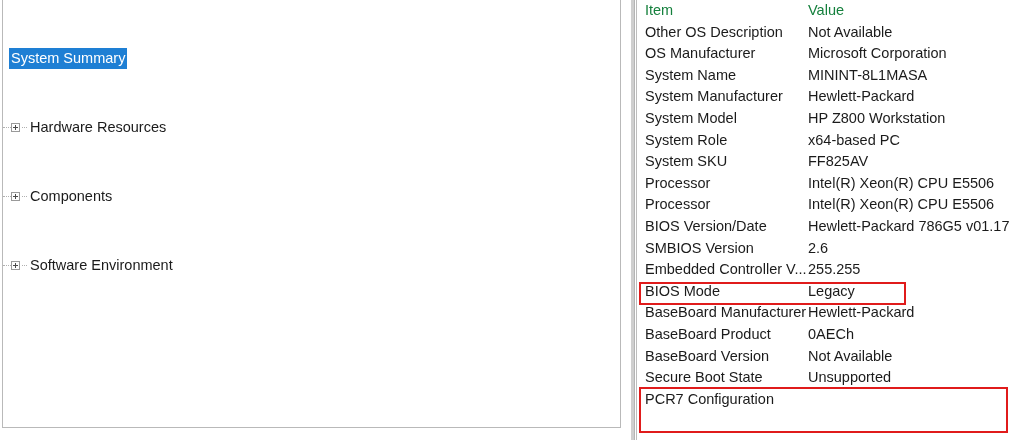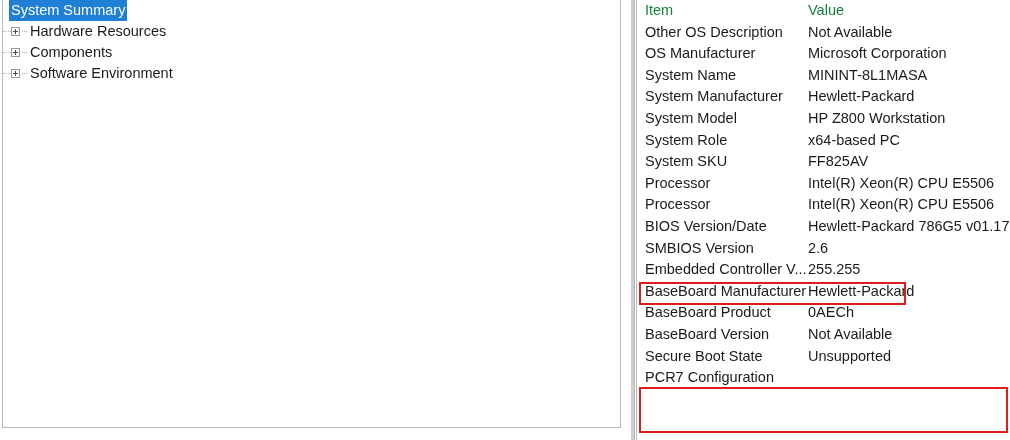--- a/index.html
+++ b/index.html
@@ -30,20 +30,21 @@
     border-bottom: 1px solid #b9b9b9;
     box-sizing: border-box;
     overflow: hidden;
   }
   .tree-row {
     position: relative;
     height: 21px;
     line-height: 21px;
     padding-left: 6px;
     white-space: nowrap;
+    margin-top: 48px;
   }
   .tree-row .tree-label {
     display: inline-block;
     vertical-align: top;
     font-size: 14.5px;
   }
   .tree-row.selected .tree-label {
     background: #1e7fd4;
     color: #ffffff;
     padding: 0 2px 0 2px;
@@ -260,20 +261,24 @@
   </div>
   <div class="list-row">
     <span class="cell-item">SMBIOS Version</span>
     <span class="cell-value">2.6</span>
   </div>
   <div class="list-row">
     <span class="cell-item">Embedded Controller V...</span>
     <span class="cell-value">255.255</span>
   </div>
   <div class="list-row">
+    <span class="cell-item">BIOS Mode</span>
+    <span class="cell-value">Legacy</span>
+  </div>
+  <div class="list-row">
     <span class="cell-item">BaseBoard Manufacturer</span>
     <span class="cell-value">Hewlett-Packard</span>
   </div>
   <div class="list-row">
     <span class="cell-item">BaseBoard Product</span>
     <span class="cell-value">0AECh</span>
   </div>
   <div class="list-row">
     <span class="cell-item">BaseBoard Version</span>
     <span class="cell-value">Not Available</span>

